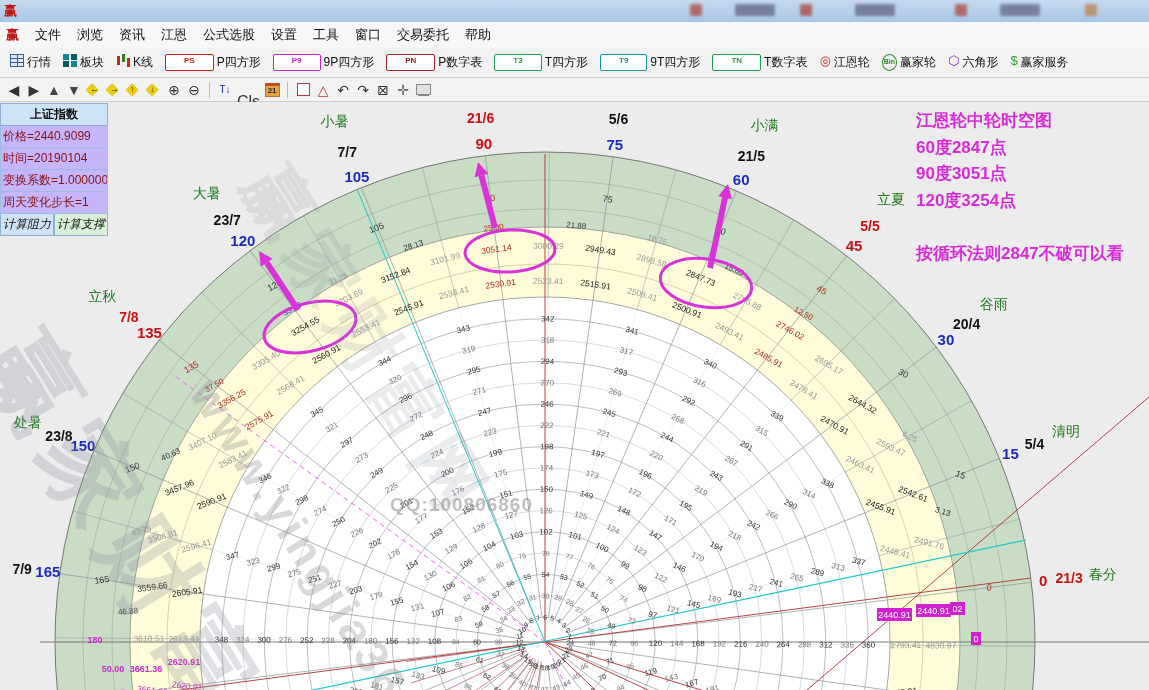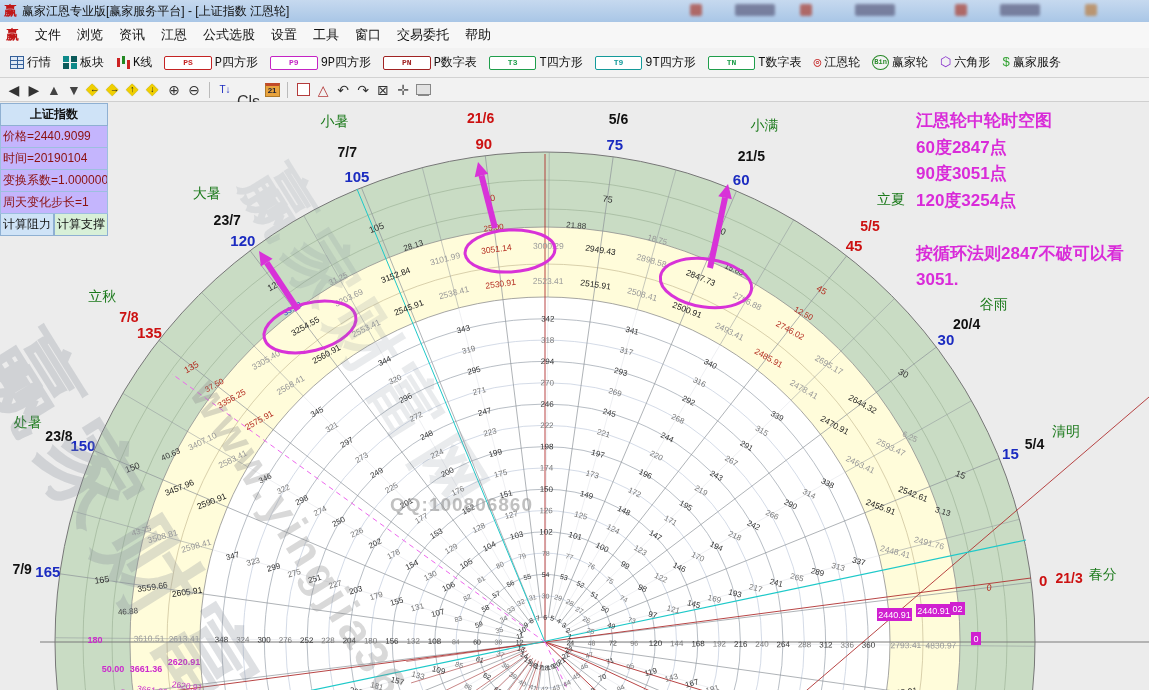--- a/index.html
+++ b/index.html
@@ -12,21 +12,21 @@
   #titlebar .logo{color:#c01717;font-weight:bold;margin:0 5px 0 4px;font-size:13px;}
   .tb-artifact{position:absolute;top:4px;height:12px;border-radius:2px;filter:blur(1.5px);opacity:.65;}
   
   #menubar{position:absolute;left:0;top:22px;width:1149px;height:26px;background:#f7f7f7;
     border-bottom:1px solid #d9d9d9;display:flex;align-items:center;font-size:13px;color:#111;}
   #menubar .logo{color:#c01717;font-weight:bold;margin:0 8px 0 6px;}
   .menu-item{padding:3px 8px;cursor:default;text-align:center;}
   
   #toolbar1{position:absolute;left:0;top:48px;width:1149px;height:30px;background:#f2f2f2;
     border-bottom:1px solid #d2d2d2;display:flex;align-items:center;font-size:12px;color:#111;padding-left:4px;box-sizing:border-box;}
-  .tb1-btn{display:flex;align-items:center;gap:3px;padding:3px 5px;border:1px solid transparent;border-radius:2px;font-family:Liberation Mono, monospace;}
+  .tb1-btn{display:flex;gap:3px;padding:3px 5px;border:1px solid transparent;border-radius:2px;}
   .badge{display:inline-block;border:1px solid currentColor;border-radius:2px;font-weight:bold;
     font-size:8px;line-height:10px;padding:1px 18px;background:#fff;}
   .ico{display:inline-block;width:14px;height:13px;}
   .ico-grid{background:
     linear-gradient(#35609a,#35609a) 0 0/14px 1px,
     linear-gradient(#35609a,#35609a) 0 4px/14px 1px,
     linear-gradient(#35609a,#35609a) 0 8px/14px 1px,
     linear-gradient(#35609a,#35609a) 0 12px/14px 1px,
     linear-gradient(#35609a,#35609a) 0 0/1px 13px,
     linear-gradient(#35609a,#35609a) 7px 0/1px 13px,
@@ -54,21 +54,21 @@
     color:#223;padding:0 2px;line-height:10px;}
   .sqico{width:11px;height:11px;border:1px solid #b43b3b;background:#fff;}
   .scrico{width:13px;height:9px;border:1px solid #888;background:#e2e2e2;box-shadow:0 3px 0 -2px #888;}
   
   #chart{position:absolute;left:0;top:102px;width:1149px;height:588px;background:#ececec;overflow:hidden;}
   #wheel{position:absolute;left:0;top:0;}
   
   #panel{position:absolute;left:0;top:1px;width:108px;font-size:12px;z-index:5;}
   #panel .hd{background:#cfe3f7;border:1px solid #8fb0d2;color:#111;text-align:center;padding:2px 0;font-weight:bold;}
   #panel .row{background:#c4b5fd;border:1px solid #9dbfdf;border-top:none;color:#8b1111;padding:2px 2px;white-space:nowrap;overflow:hidden;}
-  #panel .btns{display:flex;}
+  #panel .btns{display:flex;font-style:italic;}
   #panel .btn{flex:1;text-align:center;padding:2px 0;border:1px solid #8fb0d2;border-top:none;color:#111;cursor:default;}
   #panel .btn.res{background:#cfe3f7;}
   #panel .btn.sup{background:#d8f0d8;}
   
   #note{position:absolute;left:916px;top:6px;width:230px;z-index:6;font-size:17px;font-weight:bold;line-height:26.5px;}
   
   .wm{position:absolute;z-index:4;pointer-events:none;font-weight:bold;white-space:nowrap;}
   #wm-brand{left:60px;top:205px;font-size:96px;letter-spacing:14px;color:rgba(135,145,155,.28);
     transform:rotate(58deg);transform-origin:left top;}
   #wm-brand2{left:300px;top:45px;font-size:70px;letter-spacing:10px;color:rgba(135,145,155,.18);
@@ -76,21 +76,20 @@
   #wm-url{left:225px;top:268px;font-size:46px;letter-spacing:4px;color:rgba(140,140,140,.33);
     transform:rotate(58deg);transform-origin:left top;}
   #wm-qq{left:390px;top:392px;font-size:19px;letter-spacing:1px;color:rgba(150,150,150,.6);}
 </style>
 </head>
 <body>
 <div id="app">
 
 <div id="titlebar">
   <span class="logo">赢</span>
-  <span>赢家江恩专业版[赢家服务平台] - [上证指数 江恩轮]</span>
   <span class="tb-artifact" style="left:690px;width:12px;background:#a32;"></span>
   <span class="tb-artifact" style="left:800px;width:12px;background:#a32;"></span>
   <span class="tb-artifact" style="left:735px;width:40px;background:#557;"></span>
   <span class="tb-artifact" style="left:855px;width:40px;background:#557;"></span>
   <span class="tb-artifact" style="left:955px;width:12px;background:#a32;"></span>
   <span class="tb-artifact" style="left:1000px;width:40px;background:#557;"></span>
   <span class="tb-artifact" style="left:1085px;width:12px;background:#b73;"></span>
 </div>
 
 <div id="menubar">
@@ -716,17 +715,16 @@
         </div>
       </div>
 
   <div id="note" style="color: rgb(217, 43, 217);">
         <div>江恩轮中轮时空图</div>
         <div>60度2847点</div>
         <div>90度3051点</div>
         <div>120度3254点</div>
         <div>&nbsp;</div>
         <div>按循环法则2847不破可以看</div>
-        <div>3051.</div>
       </div>
 </div>
 
 </div>
 
 </body></html>

